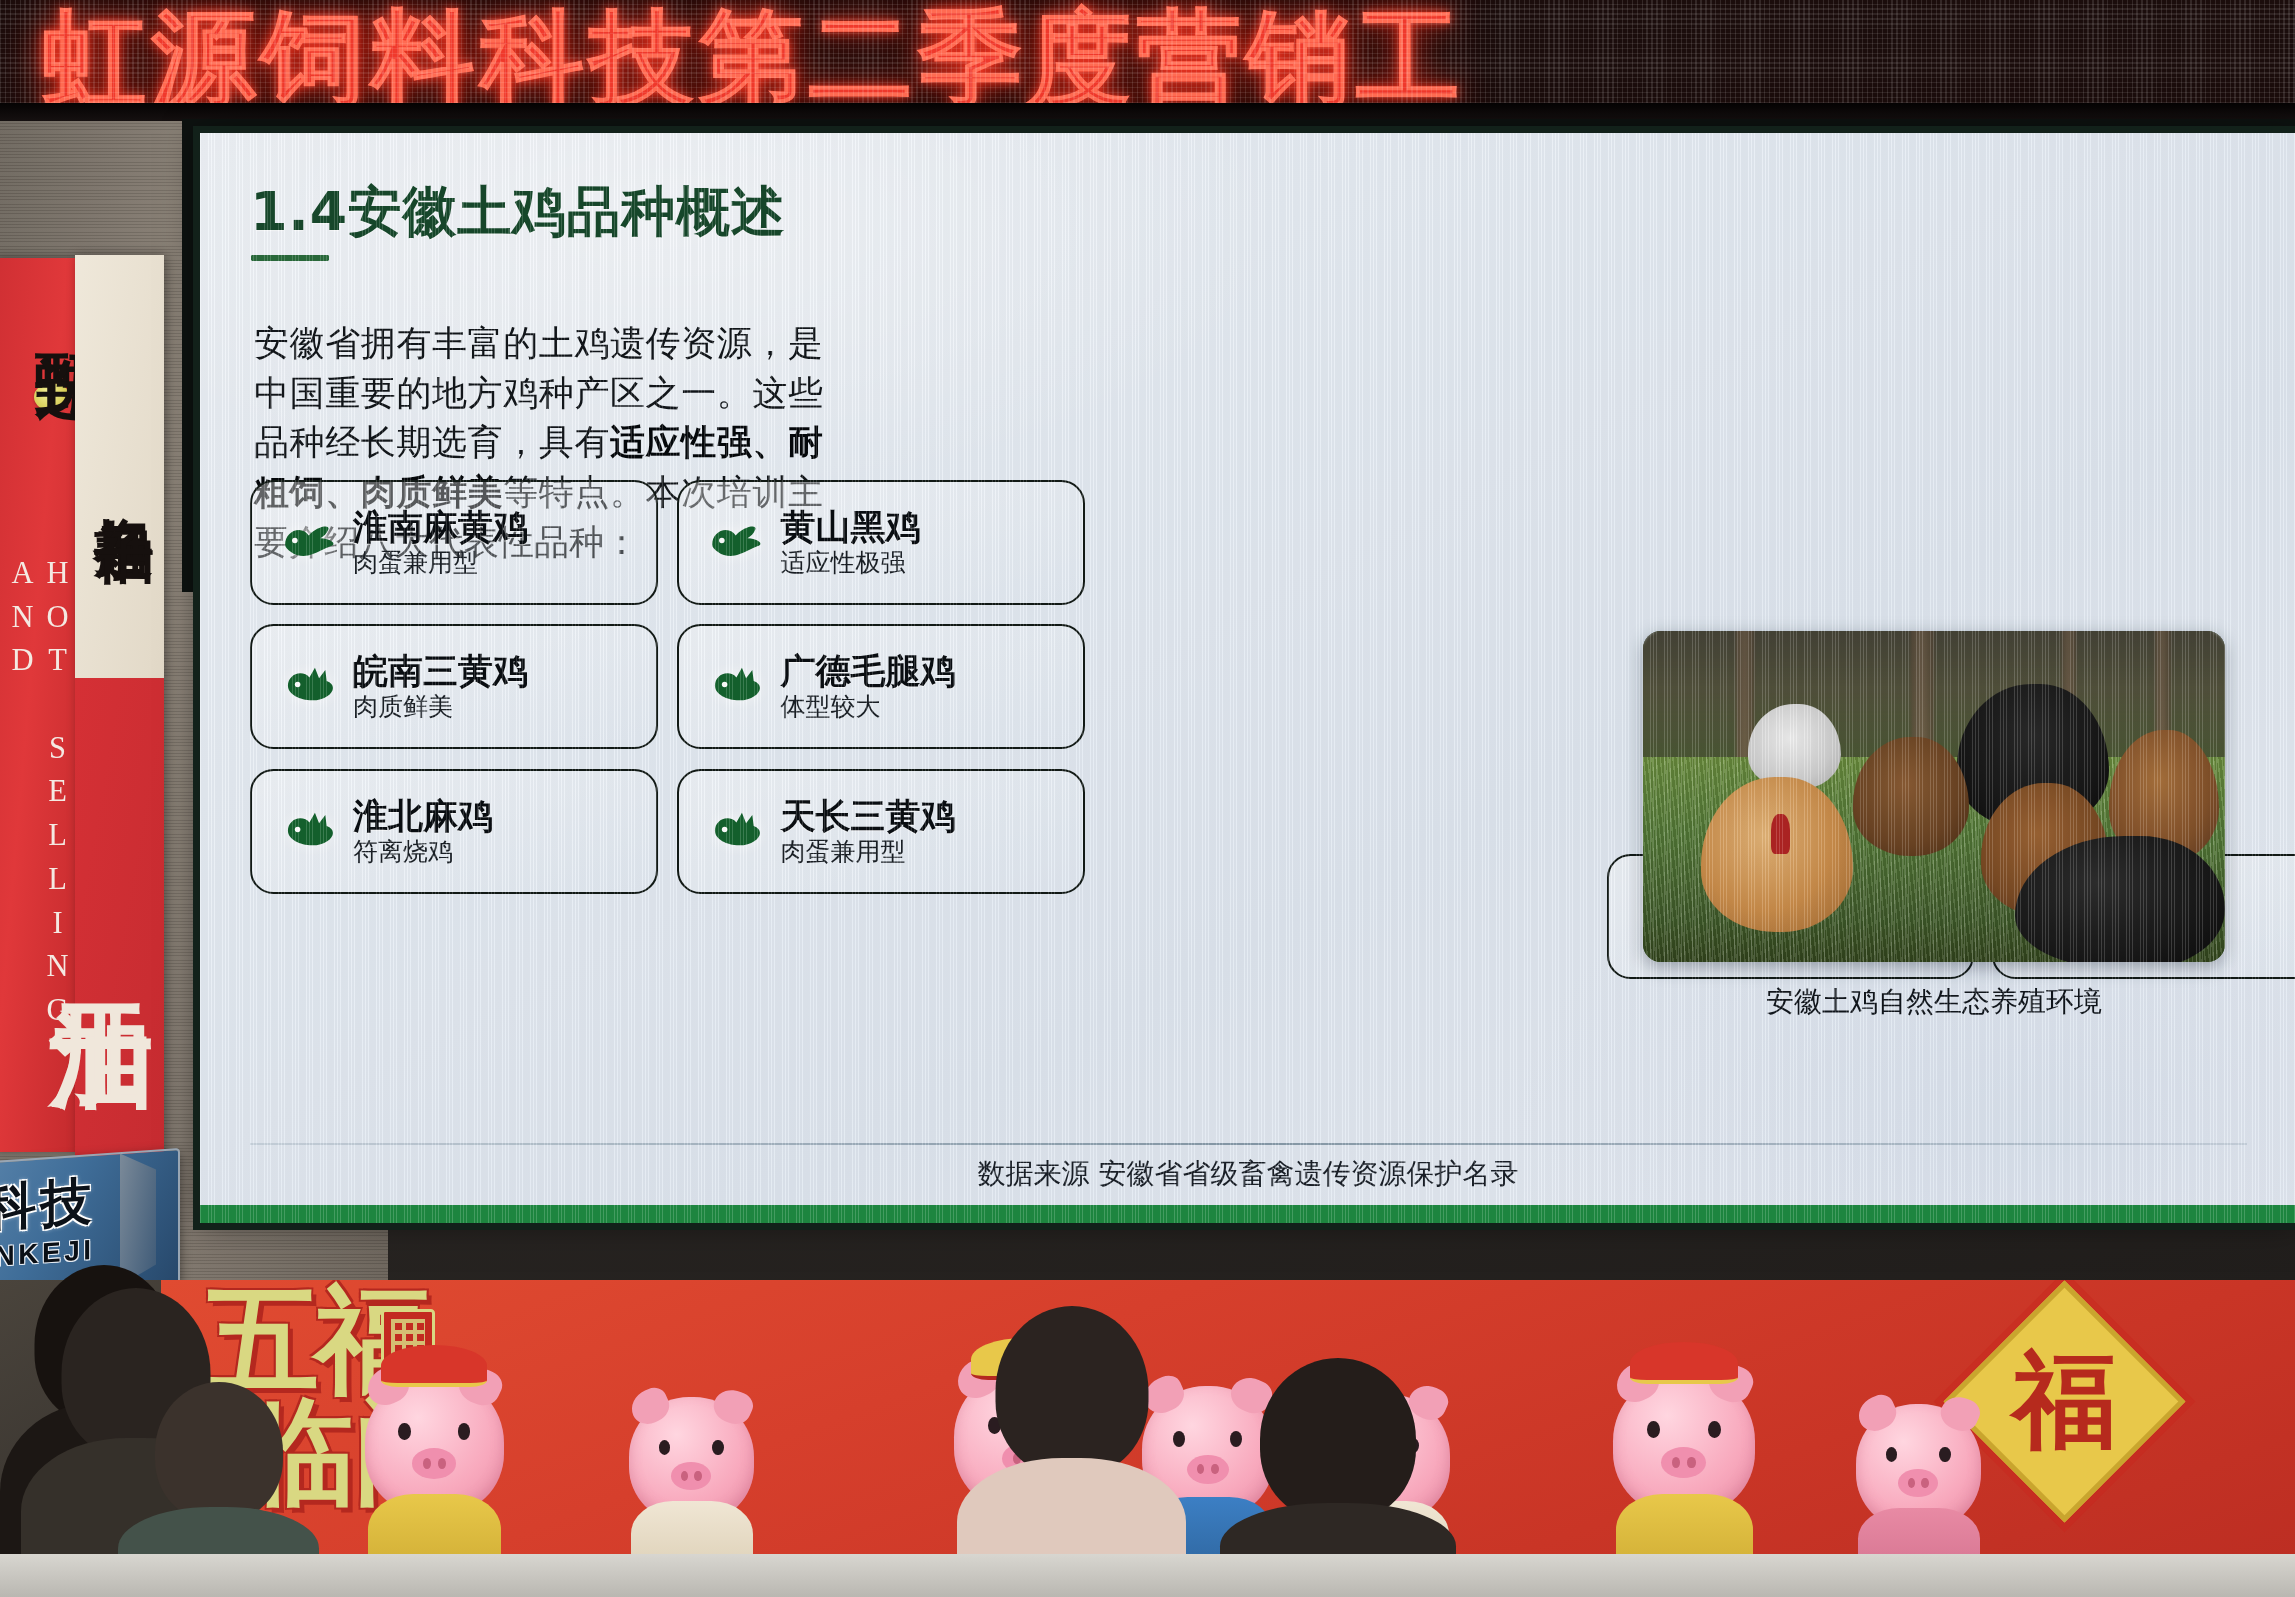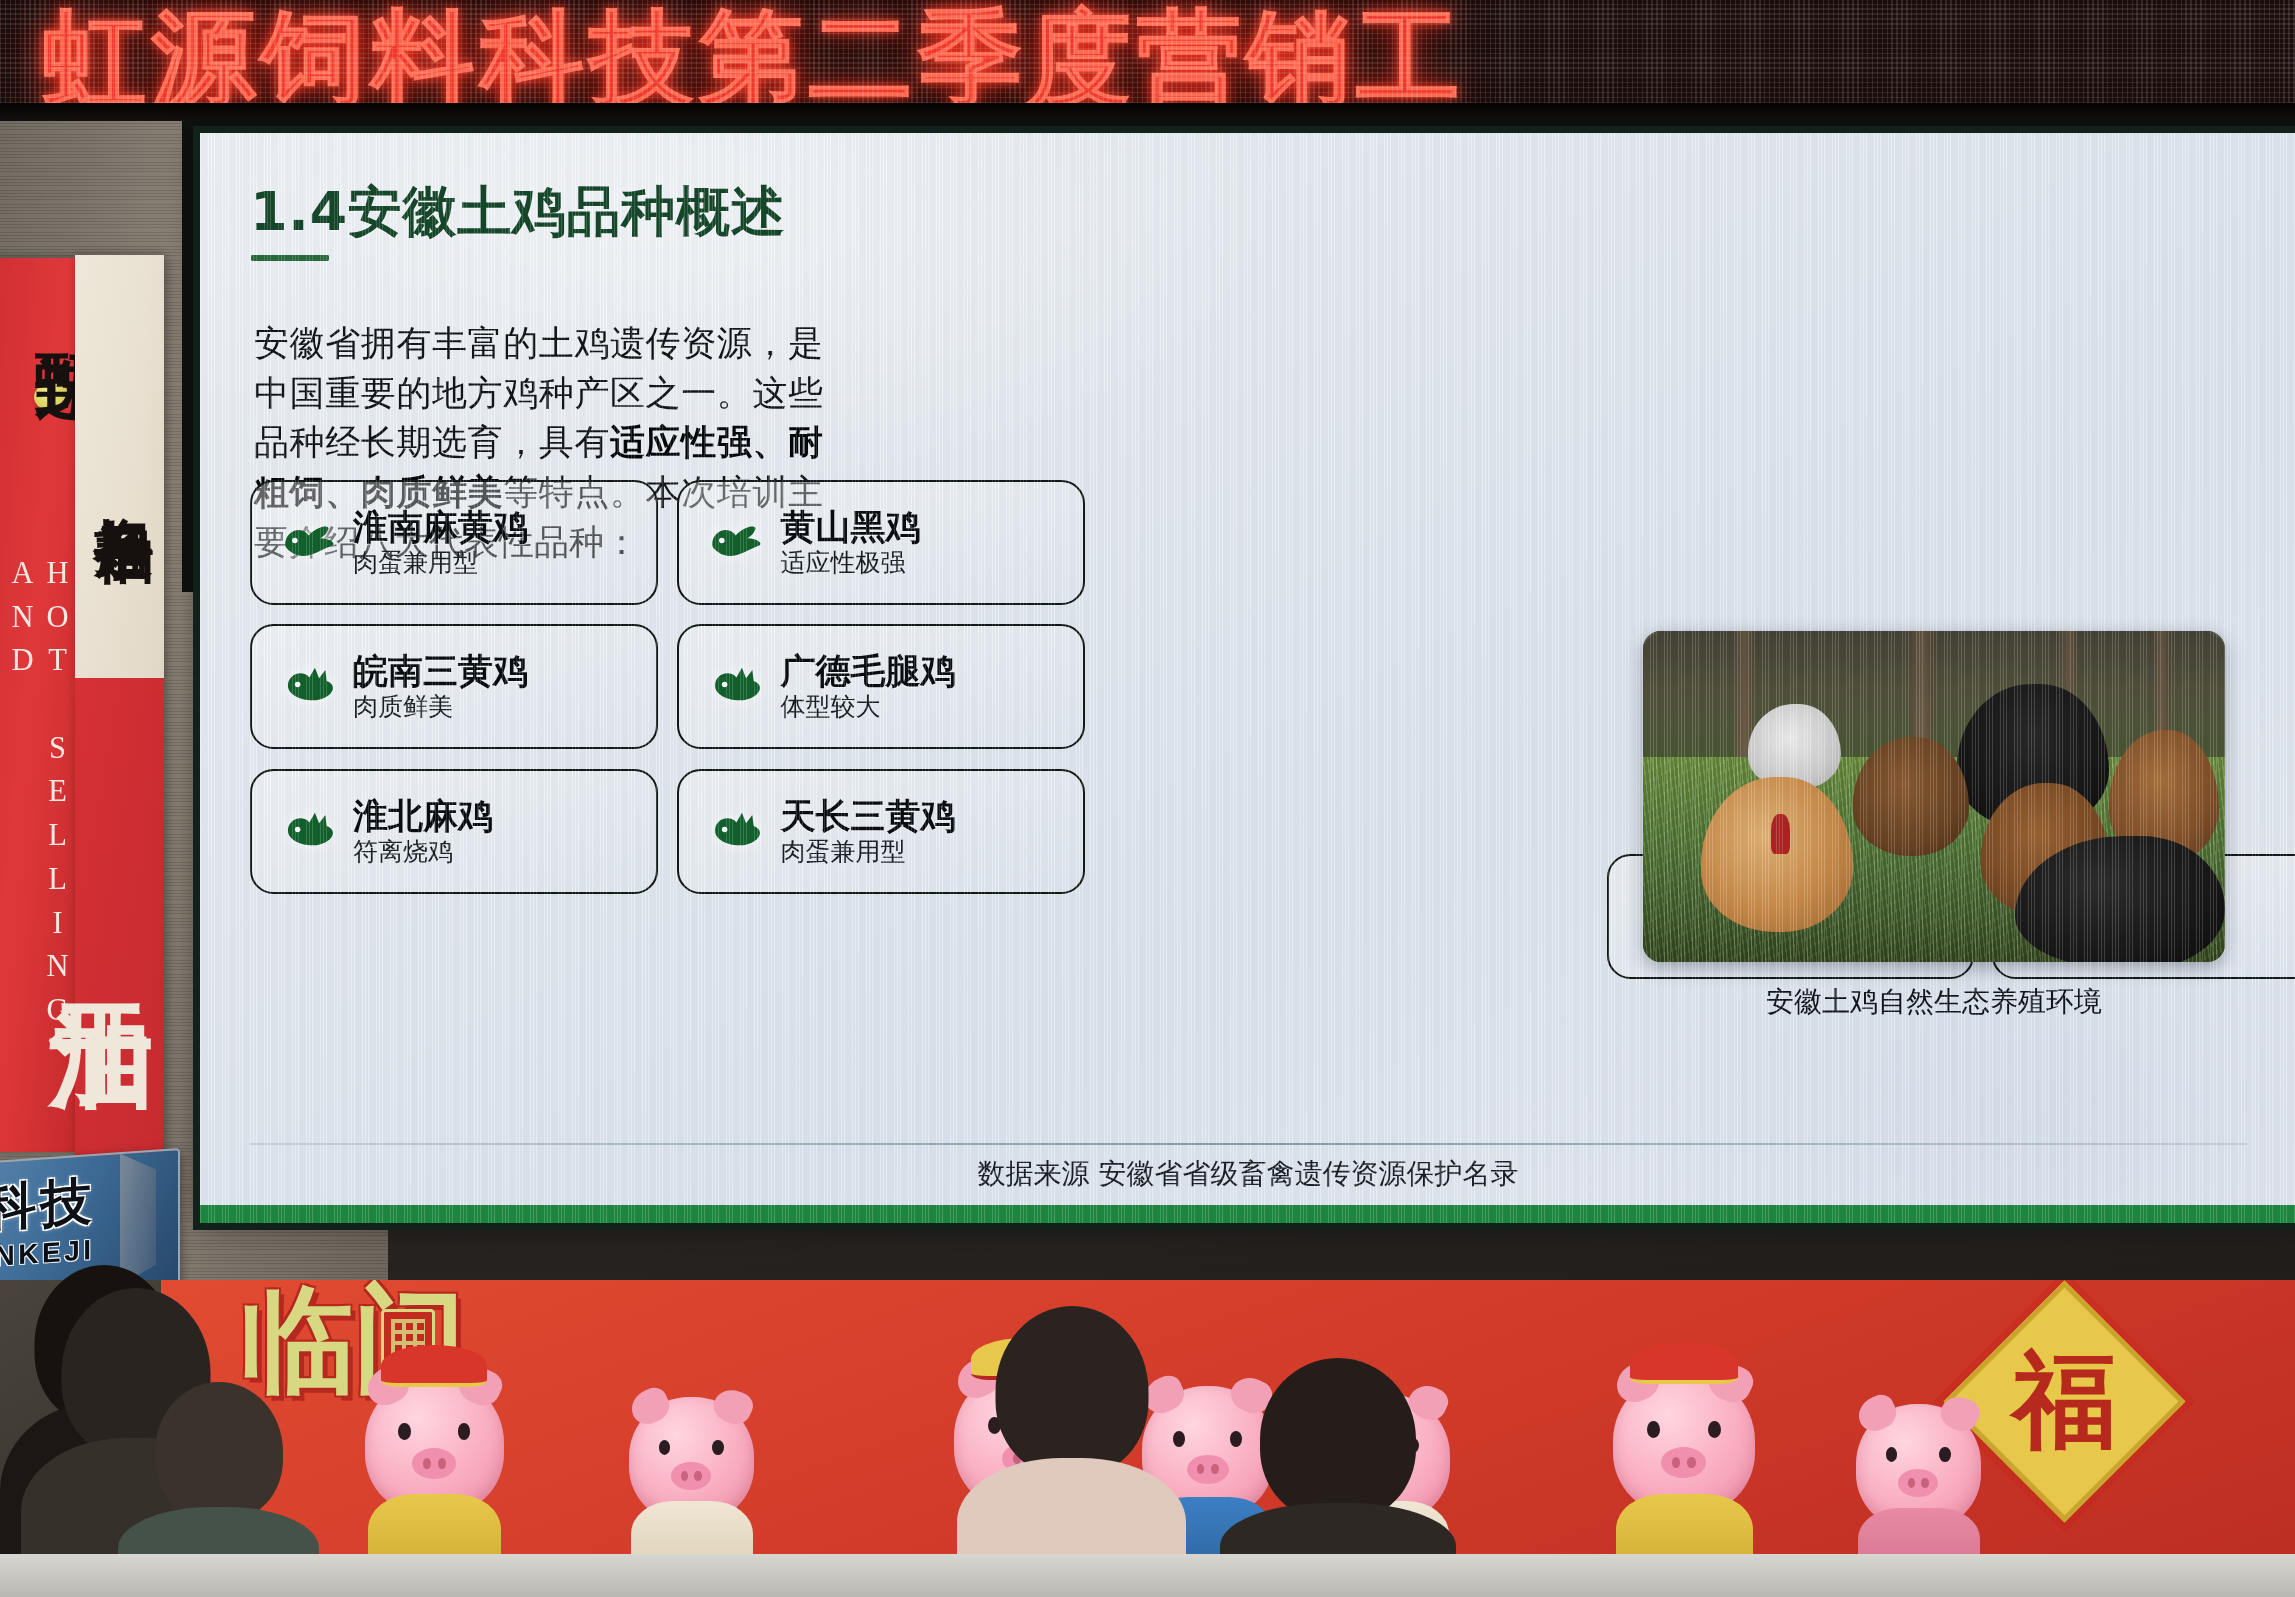--- a/index.html
+++ b/index.html
@@ -527,20 +527,21 @@
   <div class="podium">
     <div class="podium-plate"></div>
     <div class="podium-side"></div>
     <div class="podium-cn">源科技</div>
     <div class="podium-en">YUANKEJI</div>
   </div>
 
   <div class="backdrop-left-wall"></div>
   <div class="backdrop">
     <div class="bd-gold">
+      <span class="l1">五福</span>
       <span class="l2">临门</span>
     </div>
     <div class="bd-seal"></div>
 
     <div class="fu-square">
       <div class="fu-char">福</div>
     </div>
 
     <div class="pig" style="left:194px;width:159px;height:236px">
       <div class="head" style="width:139px;height:139px;left:9.7px;bottom:83px">

